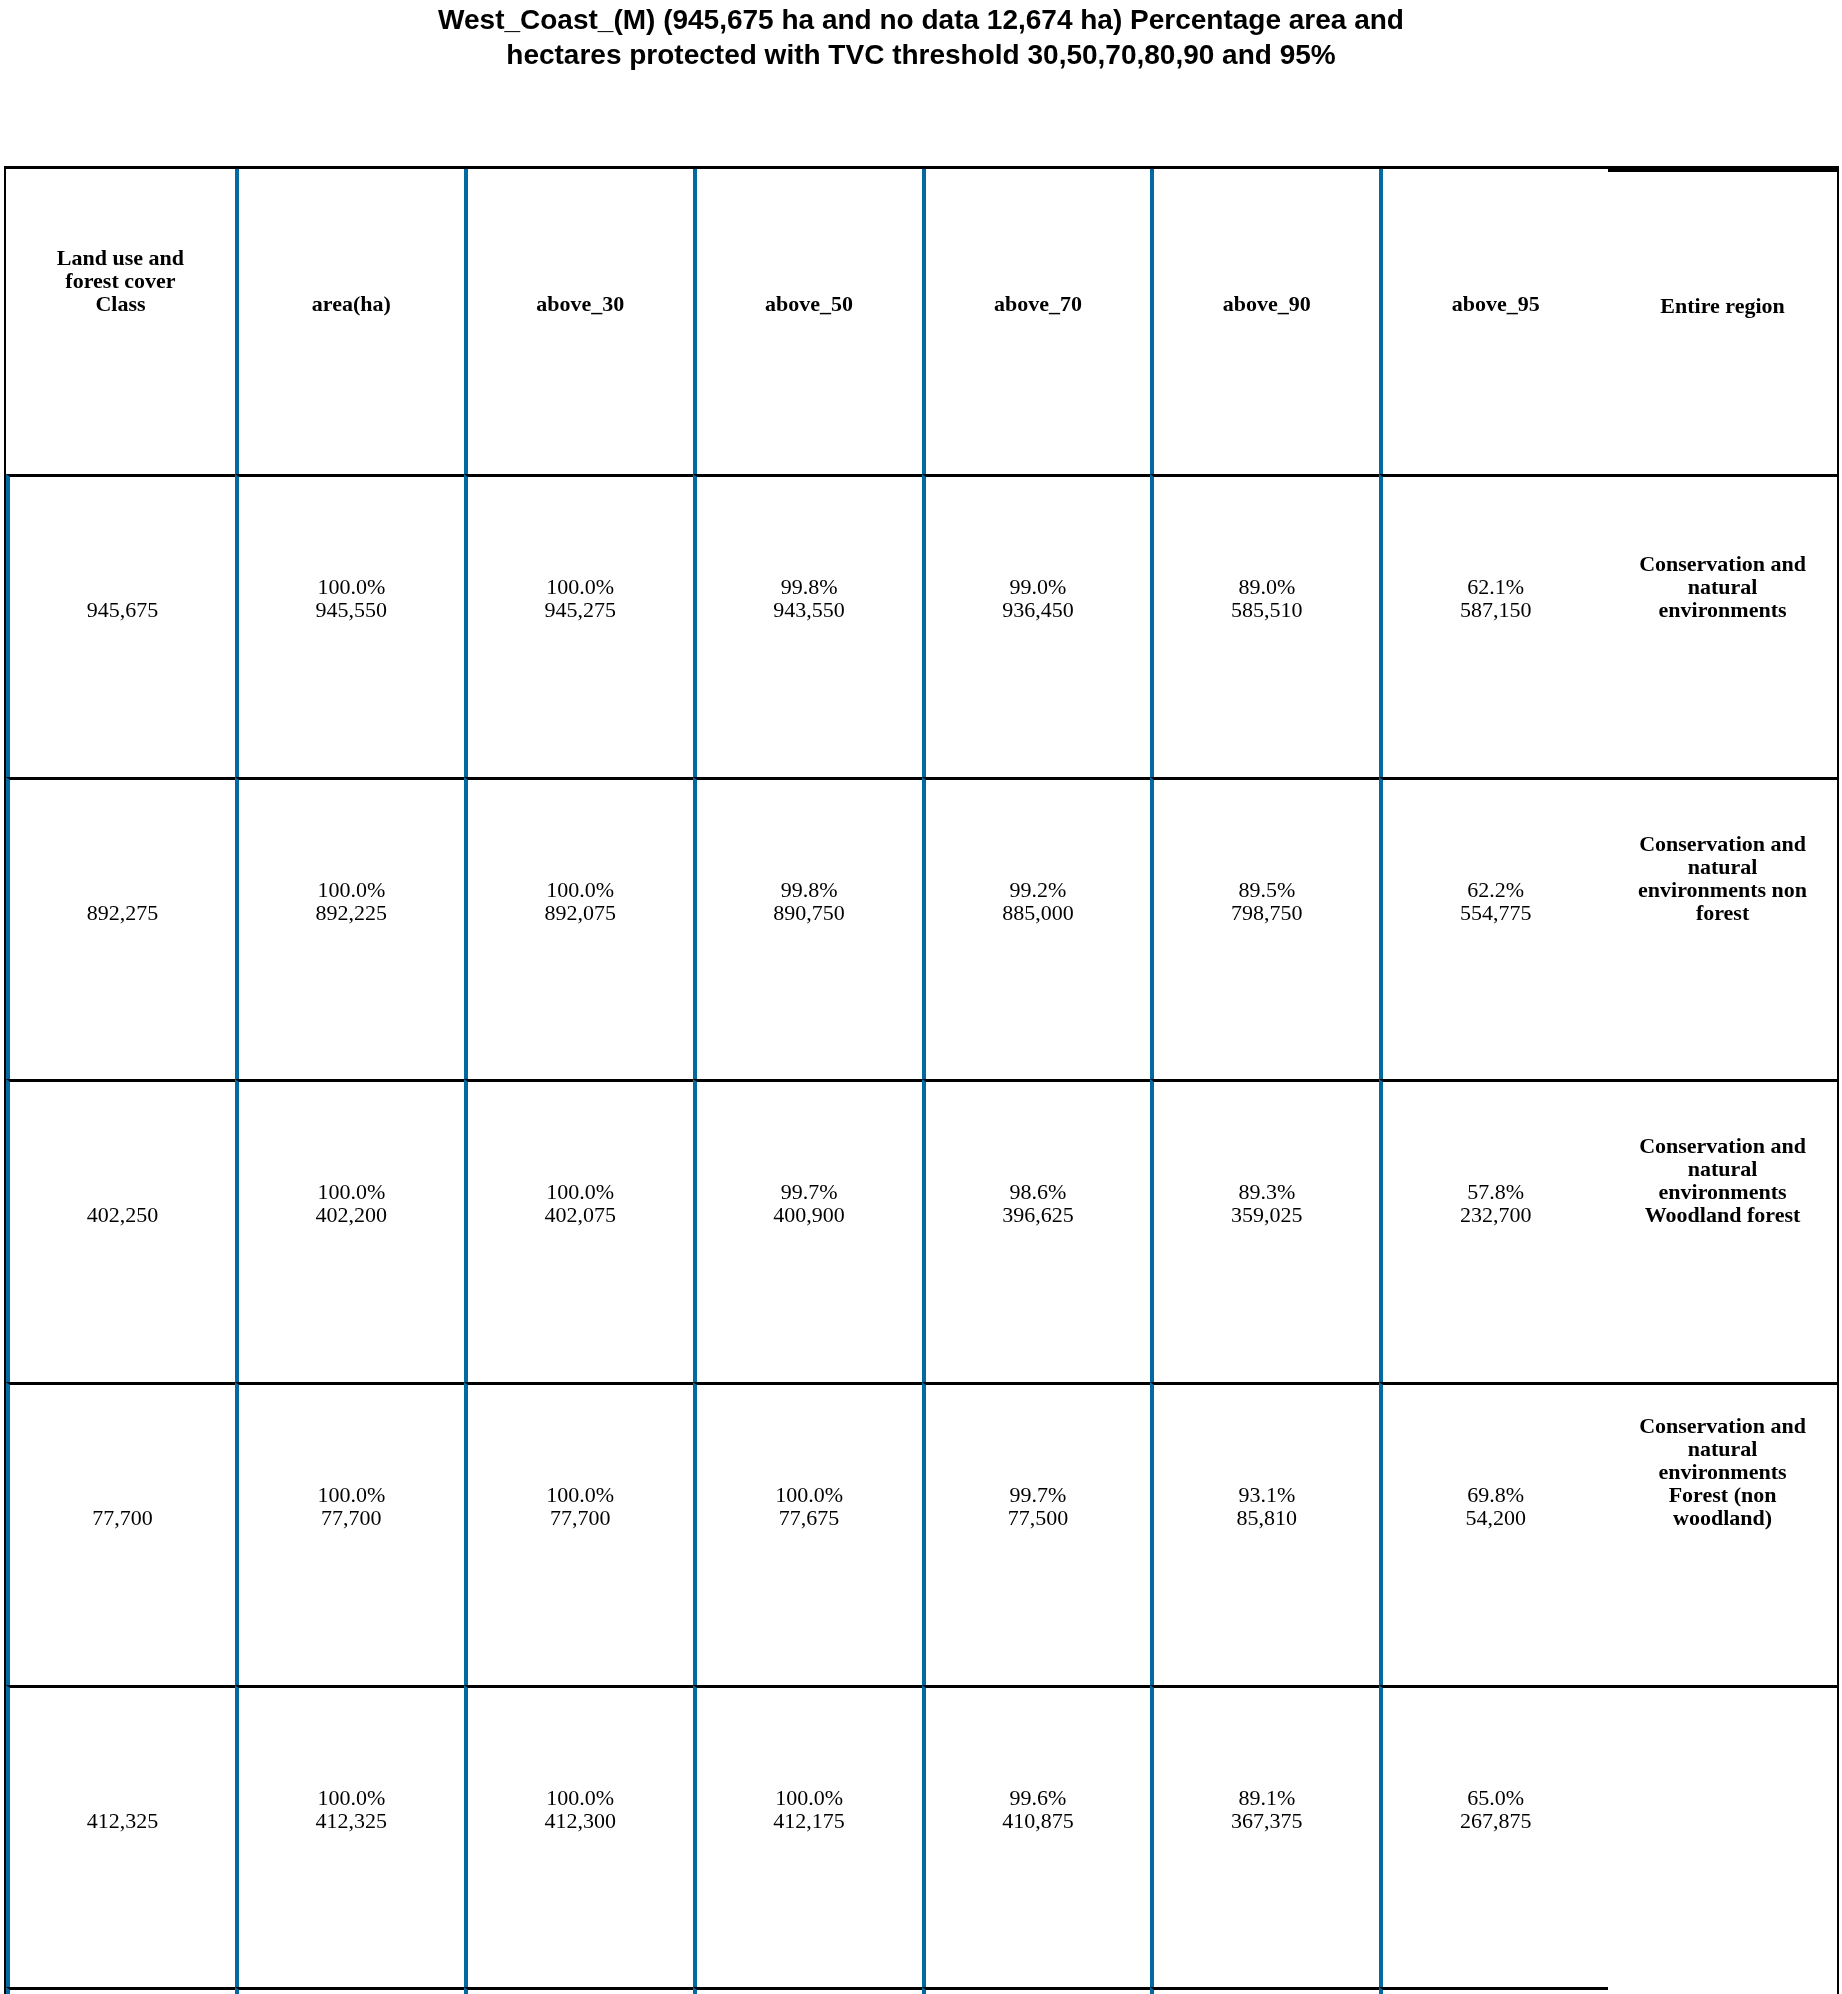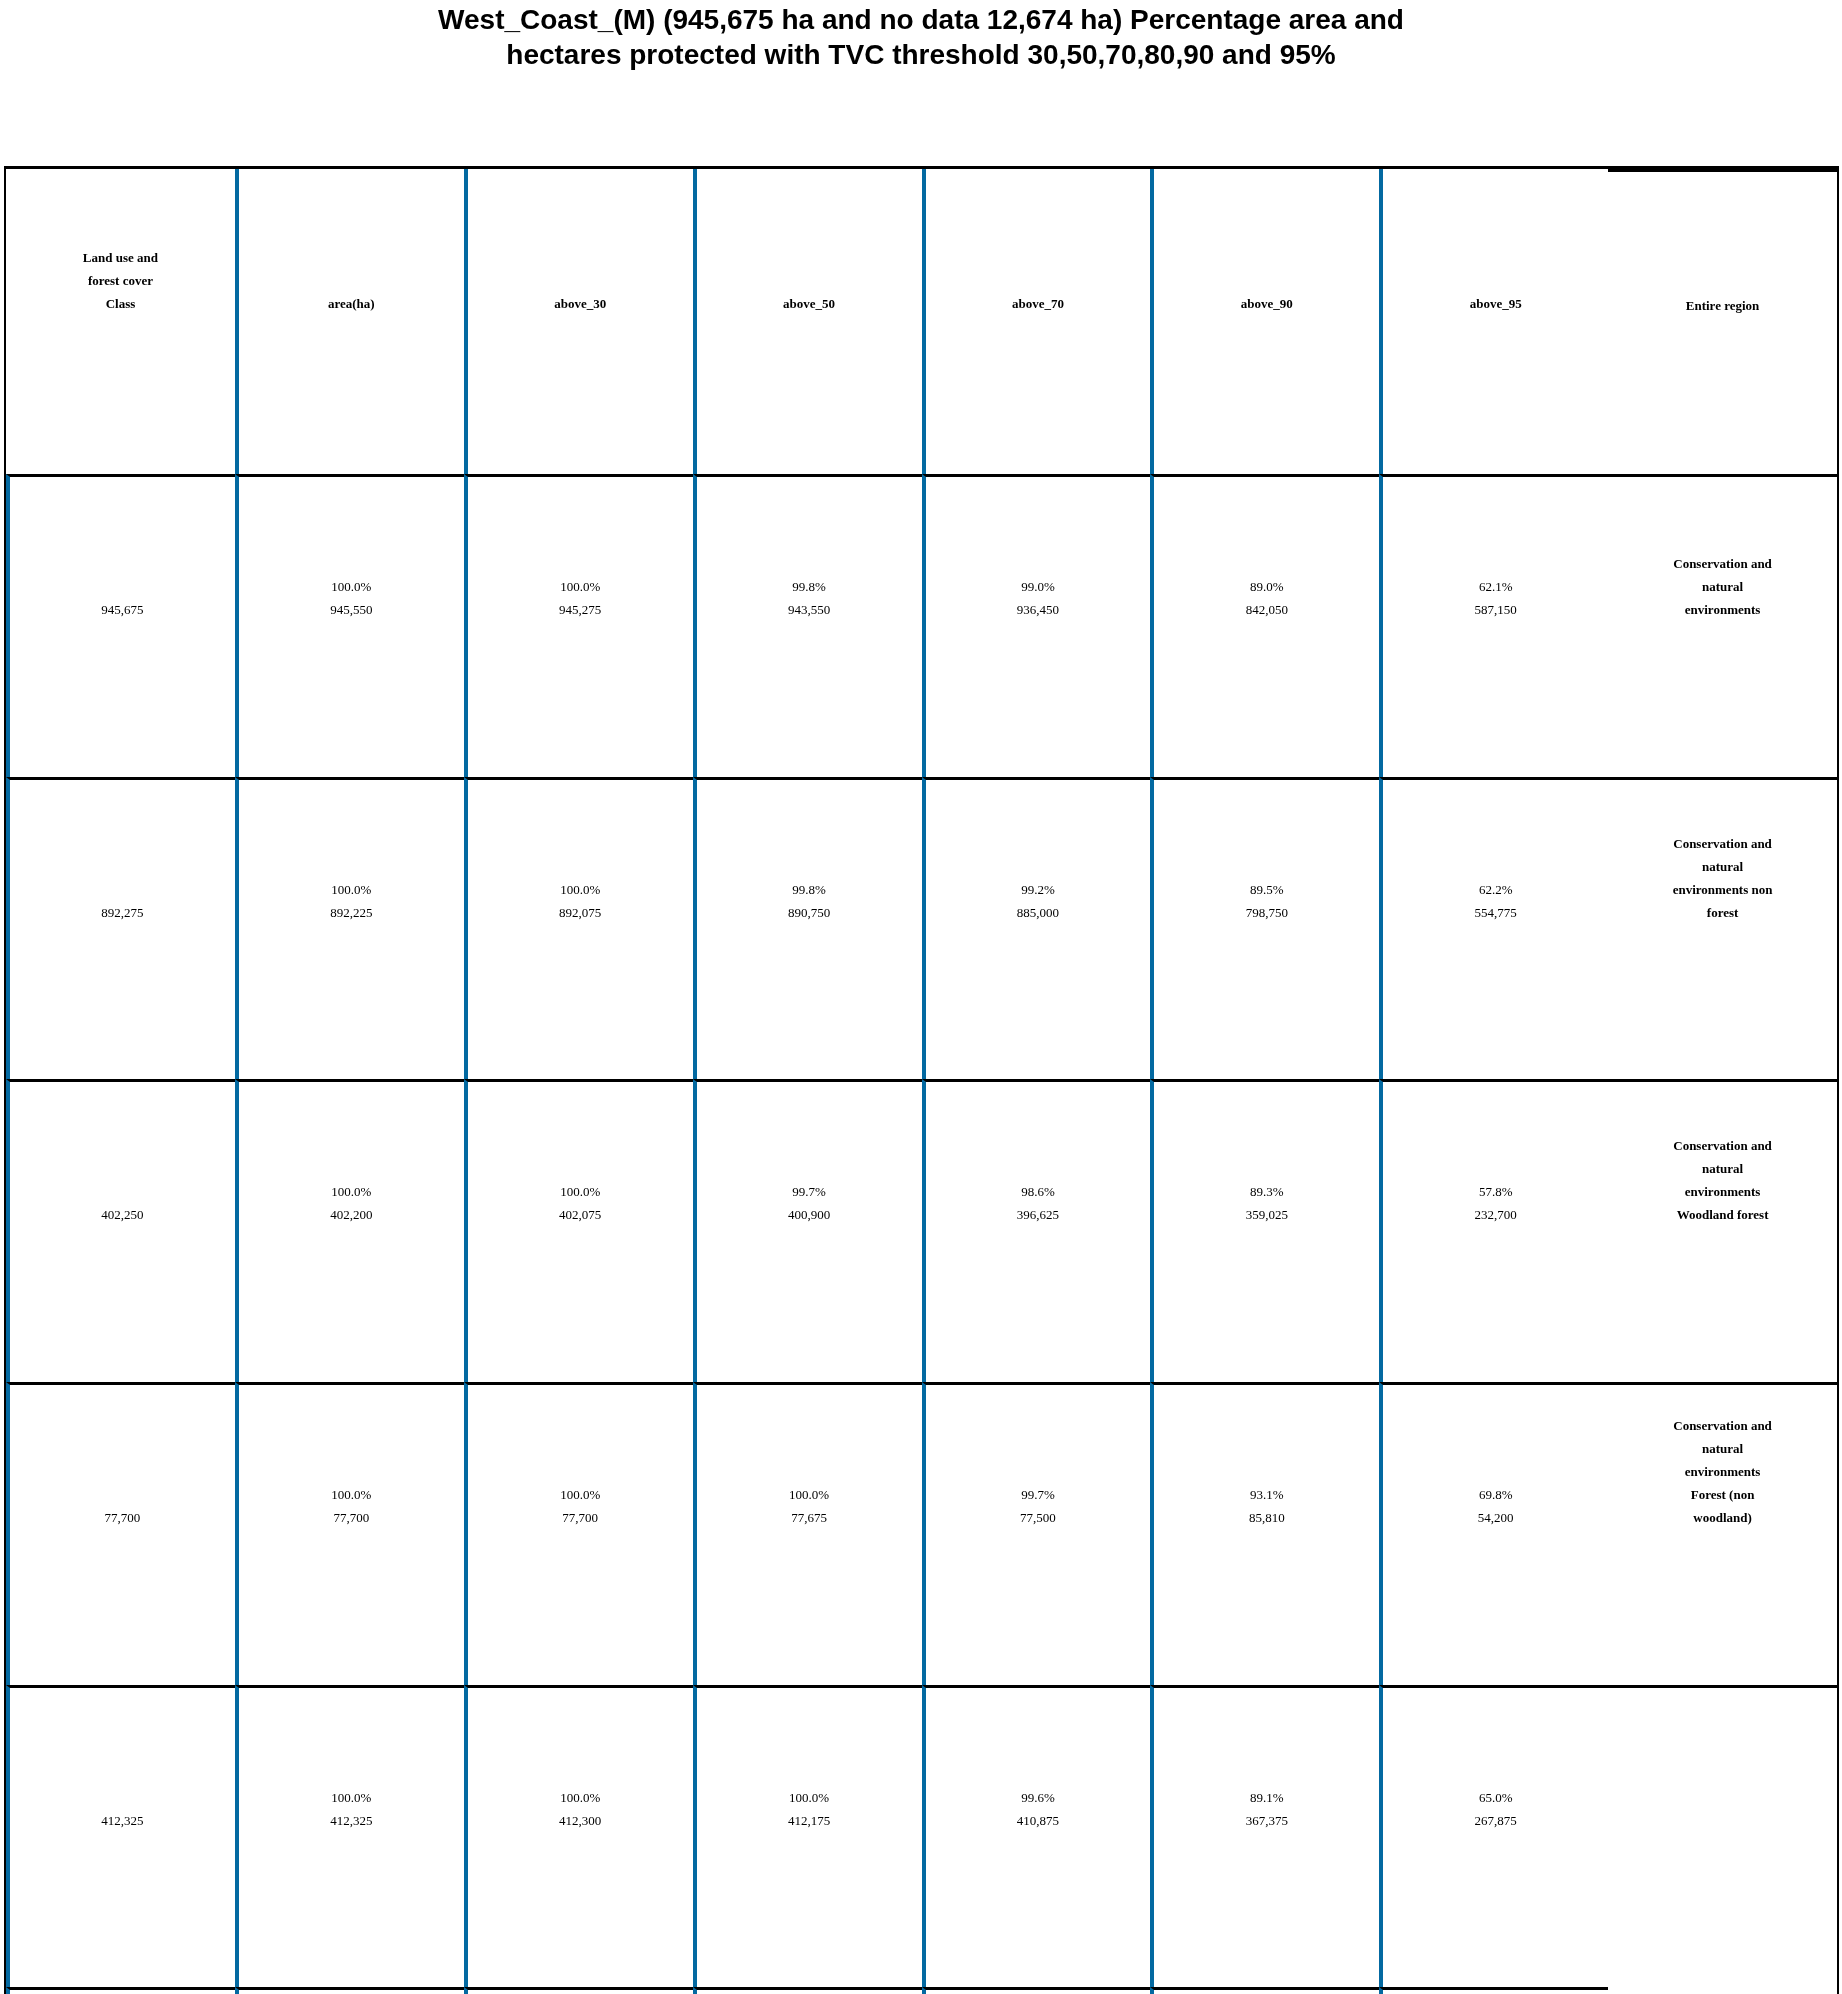--- a/index.html
+++ b/index.html
@@ -11,21 +11,21 @@
   
   .grid{position:absolute;left:4px;top:166px;width:1835px;height:2127px;
         display:grid;grid-template-columns:repeat(8,1fr);
         grid-template-rows:305px repeat(6,1fr);
         border:3.6px solid #000;border-left-width:2px;border-right-width:2px;
         box-sizing:border-box;background:#fff;}
   .cell{position:relative;border-left:4px solid #0369a1;border-top:3.6px solid #000;box-sizing:border-box;}
   .cell.c0{border-left:none;}
   .cell.r0{border-top:none;}
   .content{position:absolute;left:4px;right:4px;bottom:52%;
-           text-align:center;font-size:13px;line-height:23px;}
+           text-align:center;font-size:22px;line-height:23px;}
   .lbl{font-weight:bold;white-space:pre-line;}
 </style>
 </head>
 <body>
 
 <div class="title">
   <div>West_Coast_(M) (945,675 ha and no data 12,674 ha) Percentage area and</div>
   <div>hectares protected with TVC threshold 30,50,70,80,90 and 95%</div>
 </div>
 
@@ -67,21 +67,21 @@
   <div class="cell">
       <div class="content num"><span>100.0%</span><br><span>945,275</span></div>
     </div>
   <div class="cell">
       <div class="content num"><span>99.8%</span><br><span>943,550</span></div>
     </div>
   <div class="cell">
       <div class="content num"><span>99.0%</span><br><span>936,450</span></div>
     </div>
   <div class="cell">
-      <div class="content num"><span>89.0%</span><br><span>842,050</span></div>
+      <div class="content num"><span>89.0%</span><br><span>585,510</span></div>
     </div>
   <div class="cell">
       <div class="content num"><span>62.1%</span><br><span>587,150</span></div>
     </div>
 
   <div class="cell c0">
       <div class="content lbl">Conservation and
 natural
 environments</div>
     </div>

